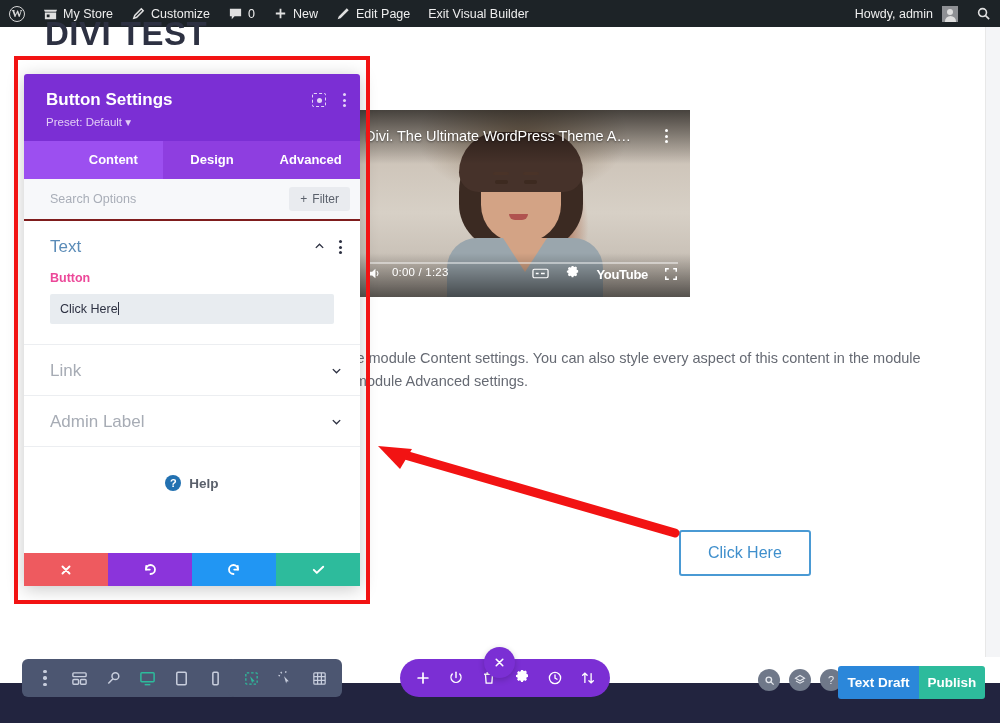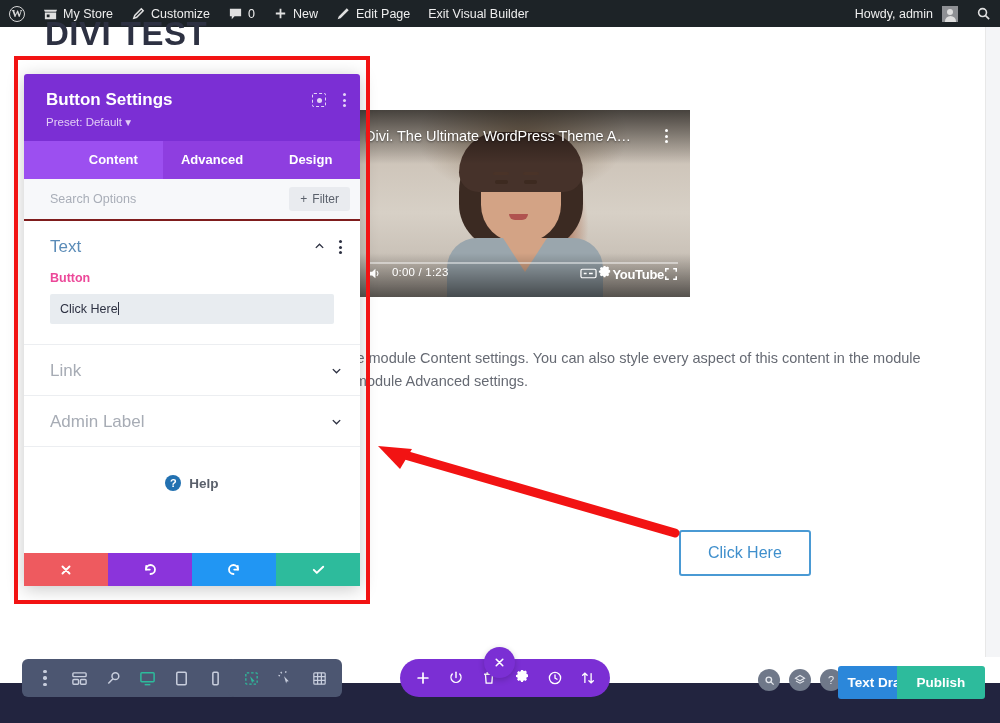--- a/index.html
+++ b/index.html
@@ -136,21 +136,21 @@
     position: absolute; left: 12px; bottom: 33px; width: 311px; height: 2.5px;
     background: rgba(255,255,255,.45);
   }
   .vid-progress i { display: block; width: 2px; height: 100%; background: #ff0000; }
   .vid-row {
     position: absolute; left: 0; bottom: 5px; width: 100%; height: 26px;
     display: flex; align-items: flex-start; color: #fff; font-size: 11.5px;
   }
   .vol { margin-left: 12px; width: 15px; height: 15px; }
   .vid-time { margin-left: 10px; letter-spacing: .2px; font-size: 11.5px; }
-  .vid-right { margin-left: auto; display: flex; align-items: center; margin-right: 12px; }
+  .vid-right { margin-left: auto; display: flex; align-items: center; gap: 16px; margin-right: 12px; }
   .yt-word { font-weight: bold; font-size: 13px; letter-spacing: -.3px; }
 
   .body-text {
     position: absolute; left: 300px; top: 320px; width: 625px;
     font-size: 14.5px; color: #666a73; line-height: 1.62;
   }
 
   .cta-btn {
     position: absolute; left: 679px; top: 503px;
     padding: 12px 27px; border: 2px solid #4a9ad4; background: #fff;
@@ -259,21 +259,21 @@
   .rt-circ {
     width: 22px; height: 22px; border-radius: 50%; background: #6f7889;
     display: flex; align-items: center; justify-content: center; color: #e4e7ed; font-size: 11px;
   }
   .btn-draft, .btn-publish {
     position: absolute; bottom: 24px; height: 33px; display: flex;
     align-items: center; justify-content: center;
     color: #fff; font-size: 13.5px; font-weight: bold;
   }
   .btn-draft { right: 81px; width: 81px; background: #2b87da; border-radius: 3px 0 0 3px; }
-  .btn-publish { right: 15px; width: 88px; background: #2dbb9c; border-radius: 0 3px 3px 0; }
+  .btn-publish { right: 15px; width: 66px; background: #2dbb9c; border-radius: 0 3px 3px 0; }
 
   .close-round {
     position: absolute; left: 484px; top: 620px; width: 31px; height: 31px;
     border-radius: 50%; background: #7b2fd4; color: #fff;
     display: flex; align-items: center; justify-content: center; z-index: 20;
     box-shadow: 0 2px 6px rgba(0,0,0,.2);
   }
 </style>
 </head>
 <body>
@@ -425,22 +425,22 @@
         <span class="kebab">
             <i></i>
             <i></i>
             <i></i>
           </span>
       </div>
     </div>
 
     <div class="p-tabs">
       <div class="p-tab active">Content</div>
+      <div class="p-tab">Design</div>
       <div class="p-tab">Advanced</div>
-      <div class="p-tab">Design</div>
     </div>
 
     <div class="p-search">
       <span class="p-search-ph">Search Options</span>
       <span class="p-filter">
         <span>+</span>
         <span>Filter</span>
       </span>
     </div>
 

